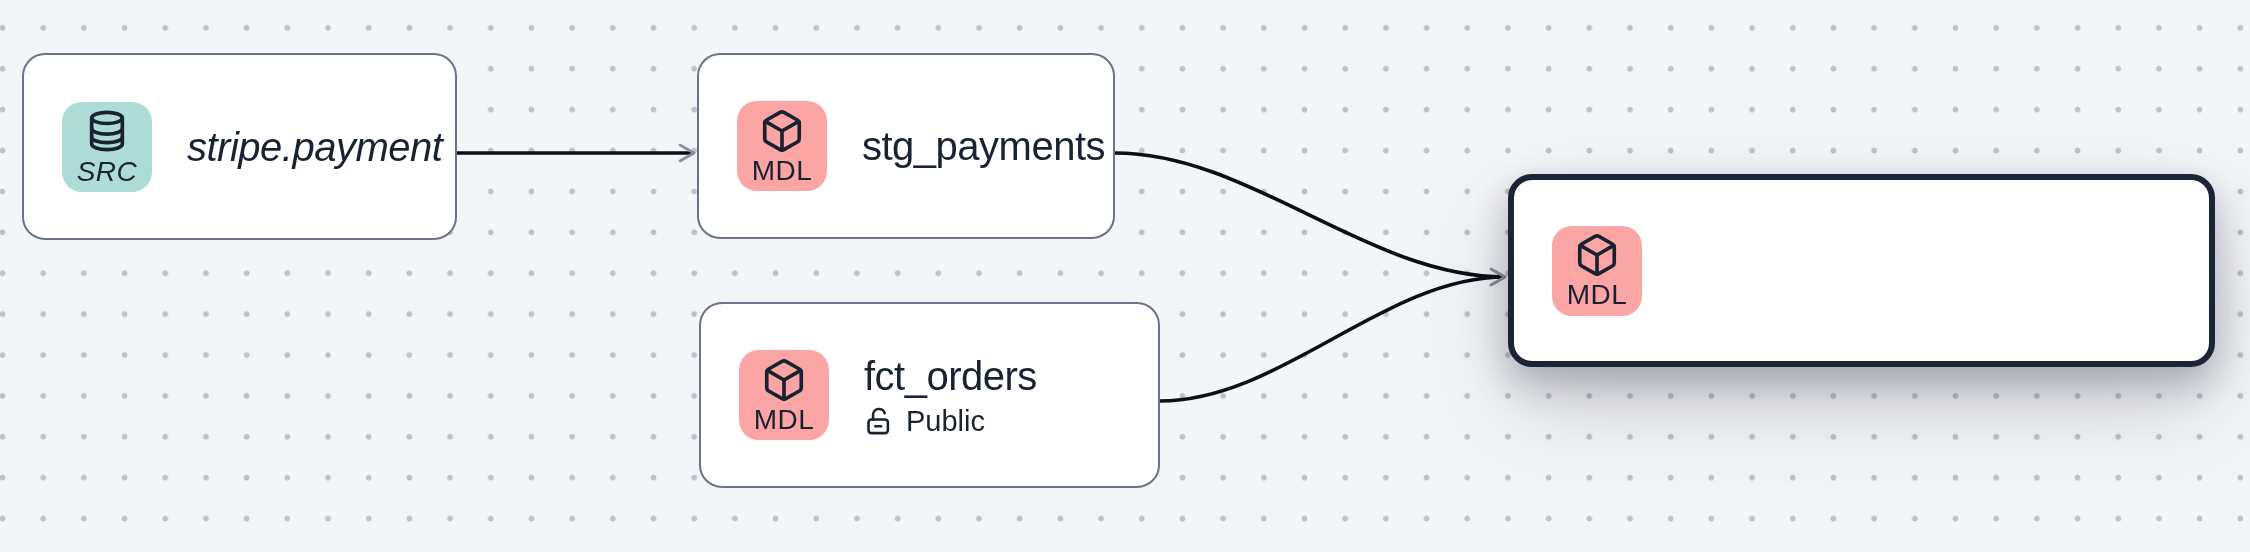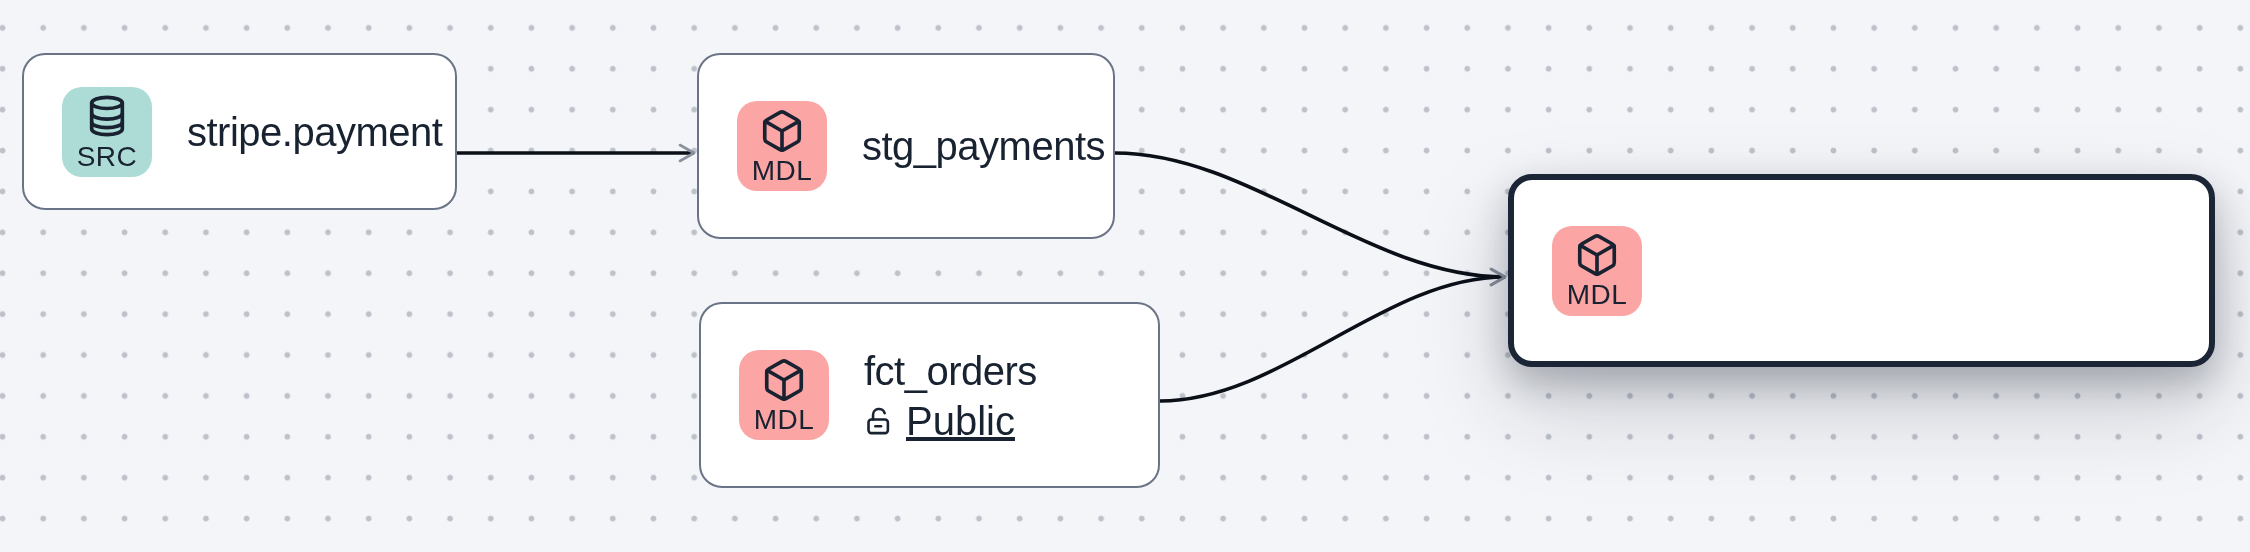--- a/index.html
+++ b/index.html
@@ -39,21 +39,21 @@
     align-items: center;
     padding-left: 38px;
     gap: 35px;
   }
   .node.selected {
     border: 6px solid #1c2536;
     border-radius: 24px;
     box-shadow: 0 16px 36px rgba(23,30,48,0.26), 0 40px 95px rgba(23,30,48,0.18);
   }
 
-  #node-stripe-payment { left: 22px;   top: 53px;  width: 435px; height: 157px; }
+  #node-stripe-payment { left: 22px;   top: 53px;  width: 435px; height: 187px; font-style: italic; }
   #node-stg-payments   { left: 697px;  top: 53px;  width: 418px; height: 186px; }
   #node-fct-orders     { left: 699px;  top: 302px; width: 461px; height: 186px; }
   #node-agg            { left: 1508px; top: 174px; width: 707px; height: 193px; }
 
   .badge {
     flex: 0 0 auto;
     width: 90px;
     height: 90px;
     border-radius: 20px;
     display: flex;
@@ -89,25 +89,24 @@
     line-height: 1.1;
     white-space: nowrap;
   }
   .access-row {
     display: flex;
     align-items: center;
     gap: 11px;
     color: #182231;
   }
   .access-label {
-    font-size: 40px;
+    font-size: 29px;
     font-weight: 400;
     color: #182231;
     line-height: 1;
-    text-decoration: underline;
   }
 </style>
 </head>
 <body>
 
 <div class="canvas">
 
   <svg class="edge-layer" xmlns="http://www.w3.org/2000/svg">
     <defs>
       <marker id="arrowhead" markerUnits="userSpaceOnUse" markerWidth="26" markerHeight="26" viewBox="0 0 26 26" refX="24" refY="13" orient="auto">

